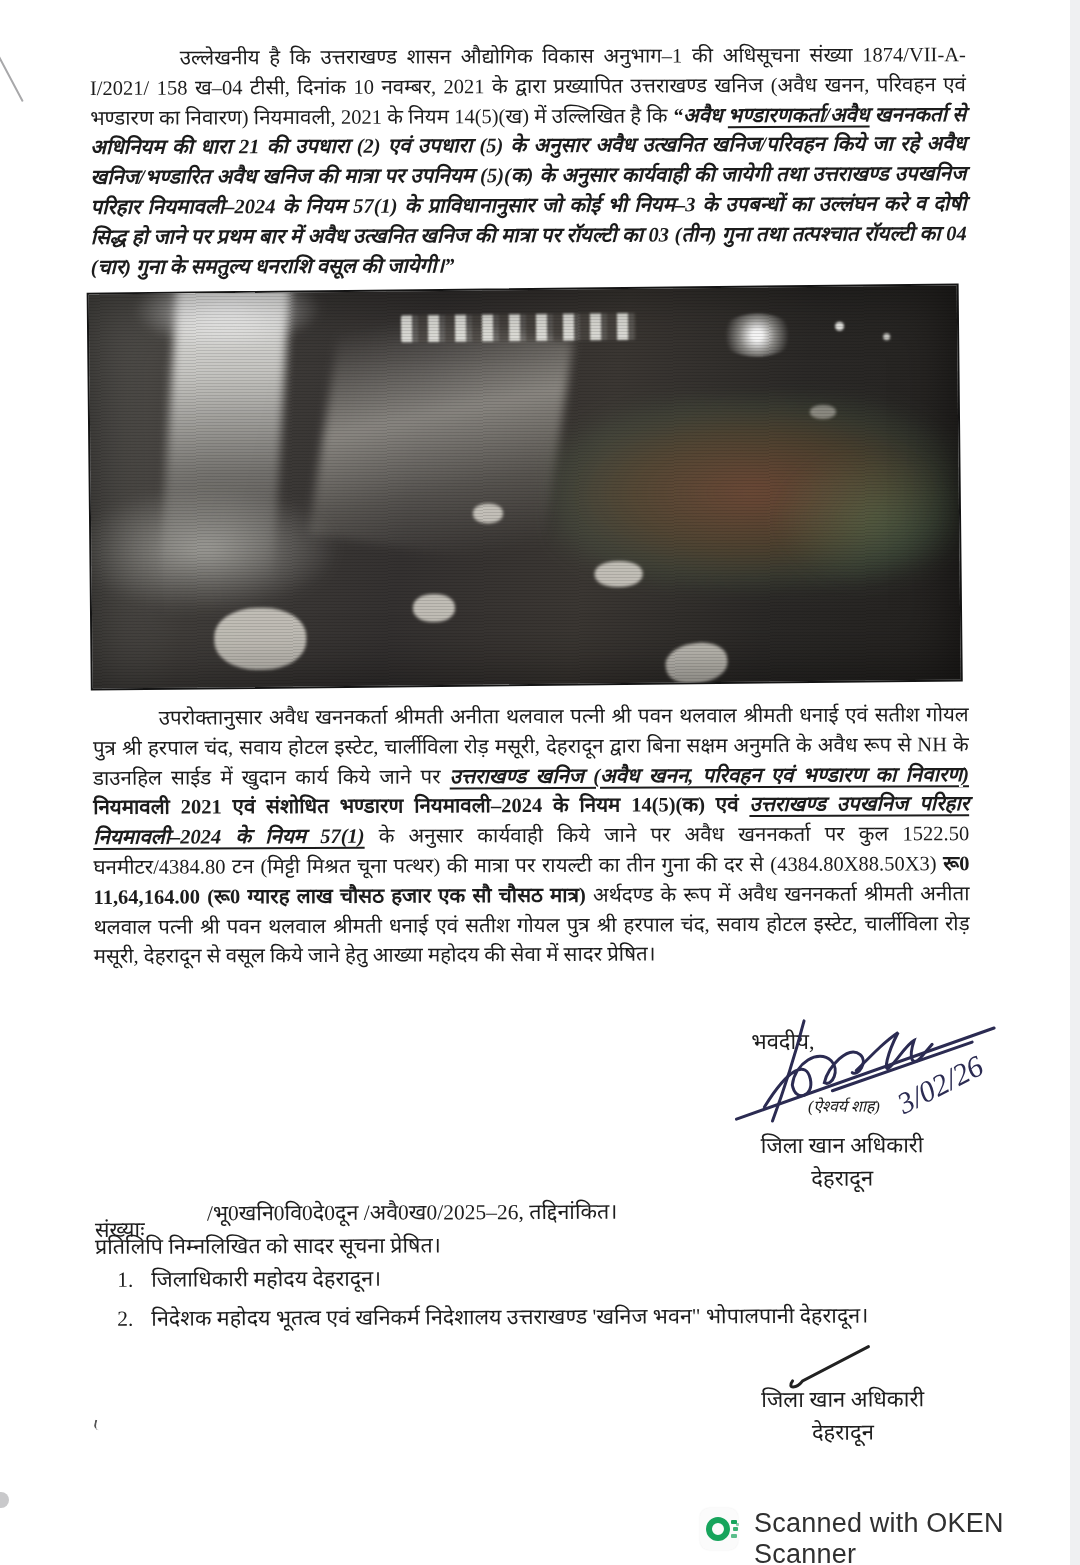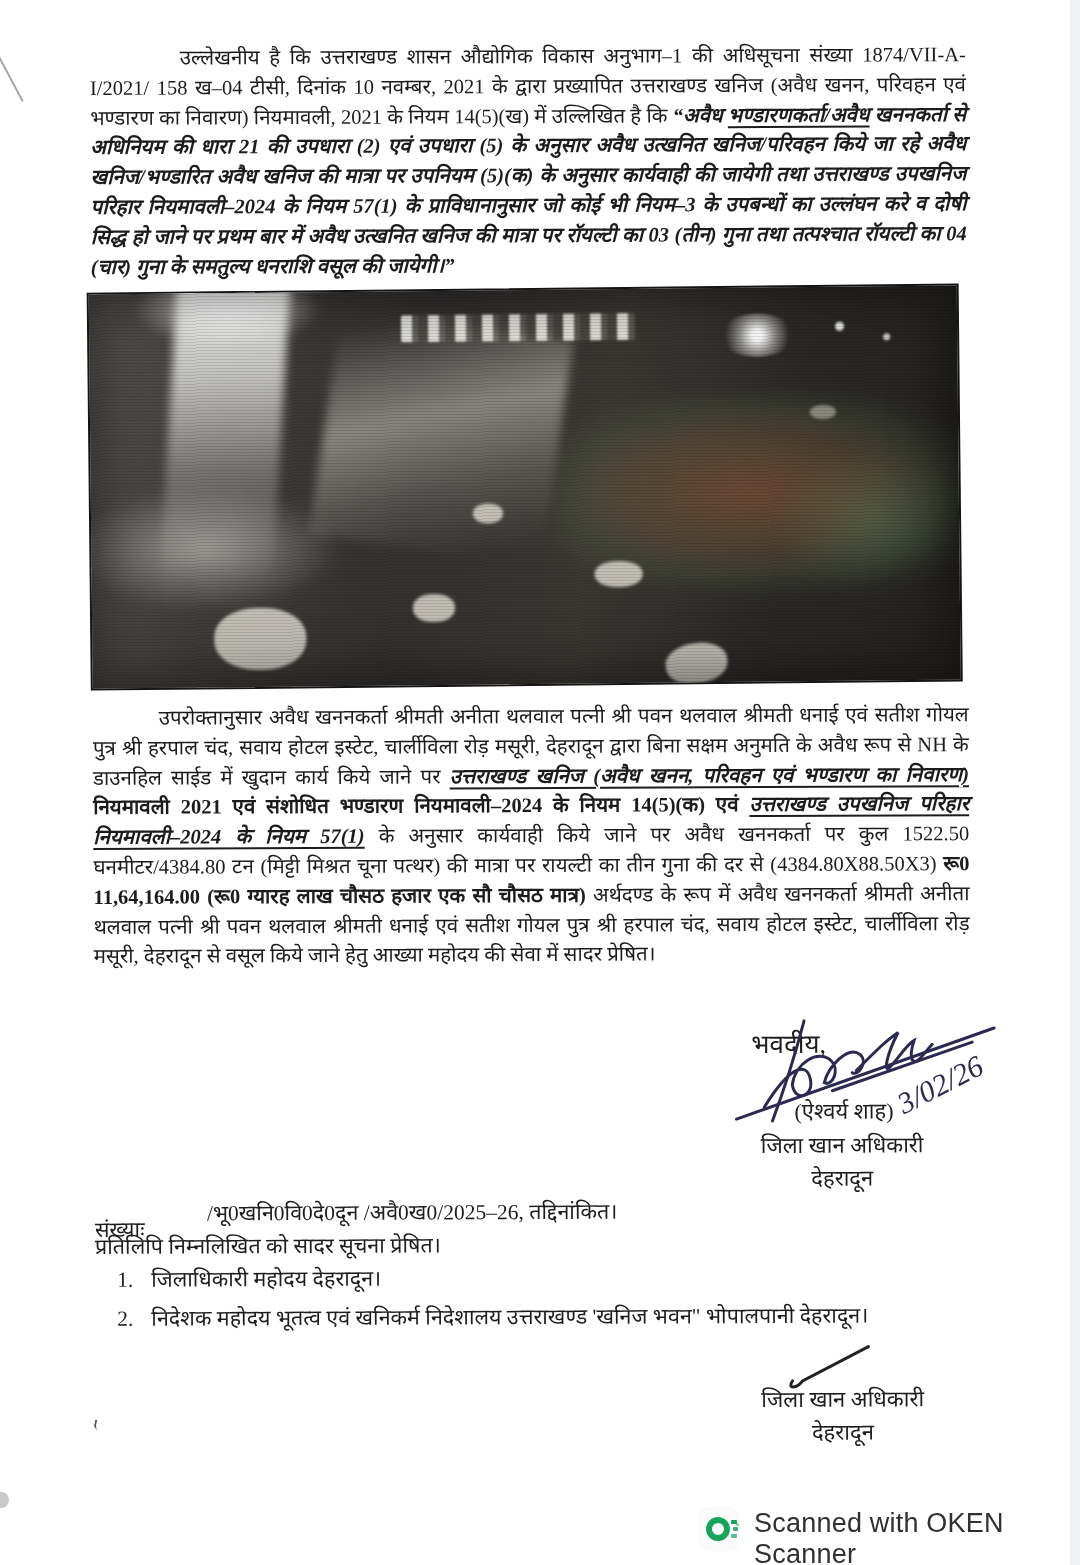--- a/index.html
+++ b/index.html
@@ -52,23 +52,23 @@
   .rk3 { left:58%; top:69%; width:48px; height:26px; }
   .rk4 { left:66%; top:90%; width:62px; height:40px; transform:rotate(-8deg); }
   .rk5 { left:44%; top:54%; width:30px; height:20px; }
   .rk6 { left:83%; top:30%; width:26px; height:14px; opacity:.6; }
   .ph-scan { left:0; top:0; width:100%; height:100%; opacity:.45;
              background:repeating-linear-gradient(0deg, rgba(0,0,0,0.25) 0 1px, rgba(0,0,0,0) 1px 3px); }
   .ph-vig  { left:0; top:0; width:100%; height:100%; box-shadow:inset 0 0 60px rgba(0,0,0,0.55); }
 
   
   .abs { position:absolute; }
-  .salutation { left:750px; top:1026px; font-size:26px; }
+  .salutation { left:750px; top:1026px; font-size:22px; }
   .sig1 { left:733px; top:1012px; }
-  .signer-name  { left:745px; top:1096px; width:195px; text-align:center; font-size:22px; }
+  .signer-name  { left:745px; top:1096px; width:195px; text-align:center; font-size:16px;font-style:italic; }
   .signer-title { left:738px; top:1130px; width:205px; text-align:center; font-size:22px; }
   .signer-place { left:738px; top:1163px; width:205px; text-align:center; font-size:22px; }
 
   .ref-line { left:93px; top:1196px; font-size:21.5px; }
   .ref-label { position:absolute; left:0; top:16px; }
   .ref-value { position:absolute; left:112px; top:0; white-space:nowrap; }
   .copy-head { left:93px; top:1229px; font-size:21.5px; }
   .copy-item { font-size:21.5px; }
   .ci-1 { left:115px; top:1262px; }
   .ci-2 { left:115px; top:1301px; }

